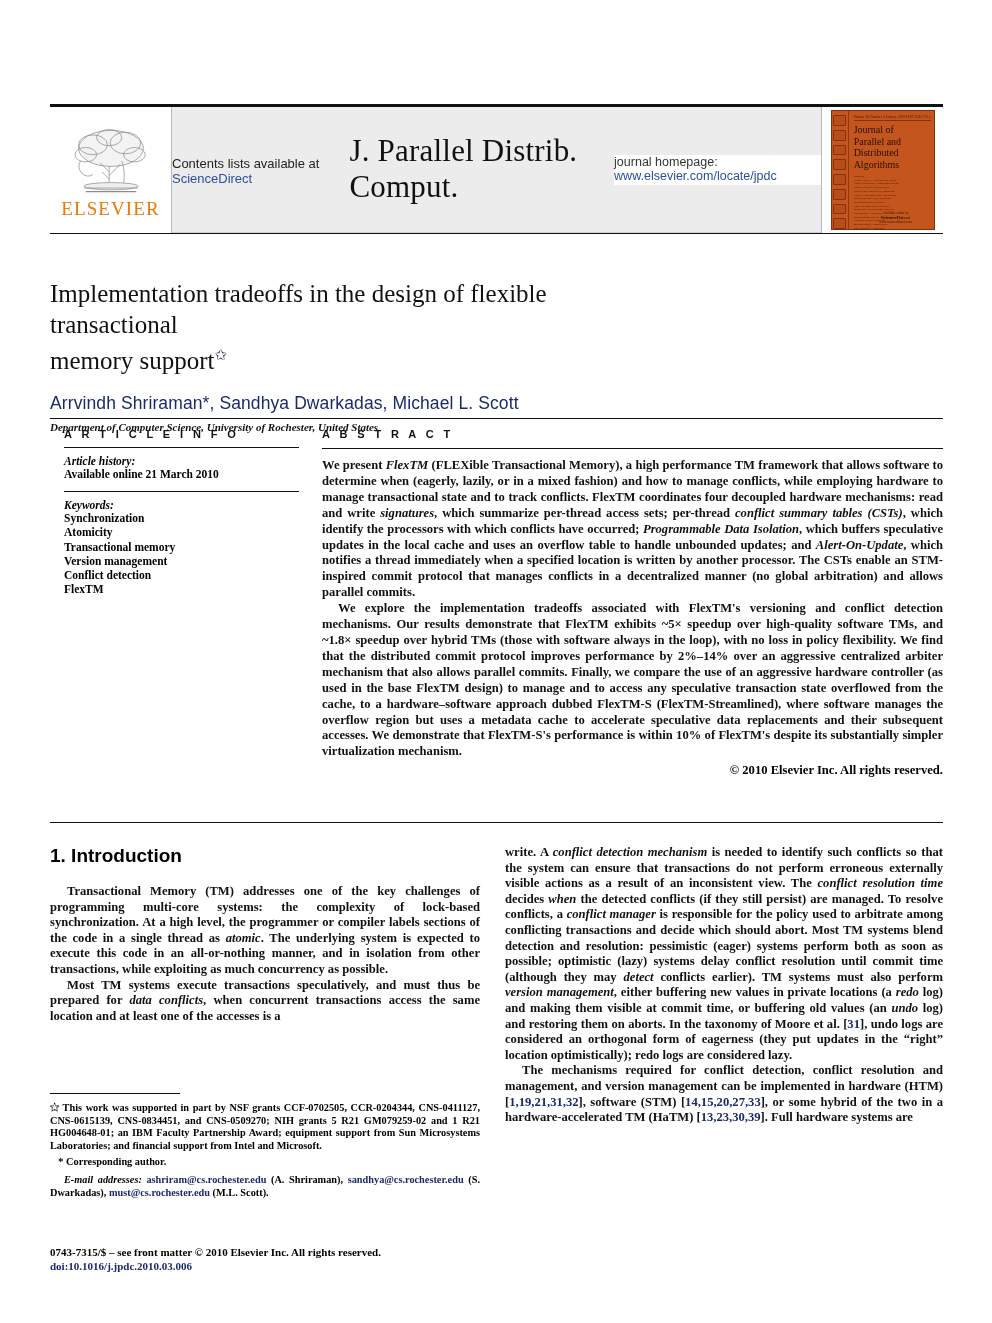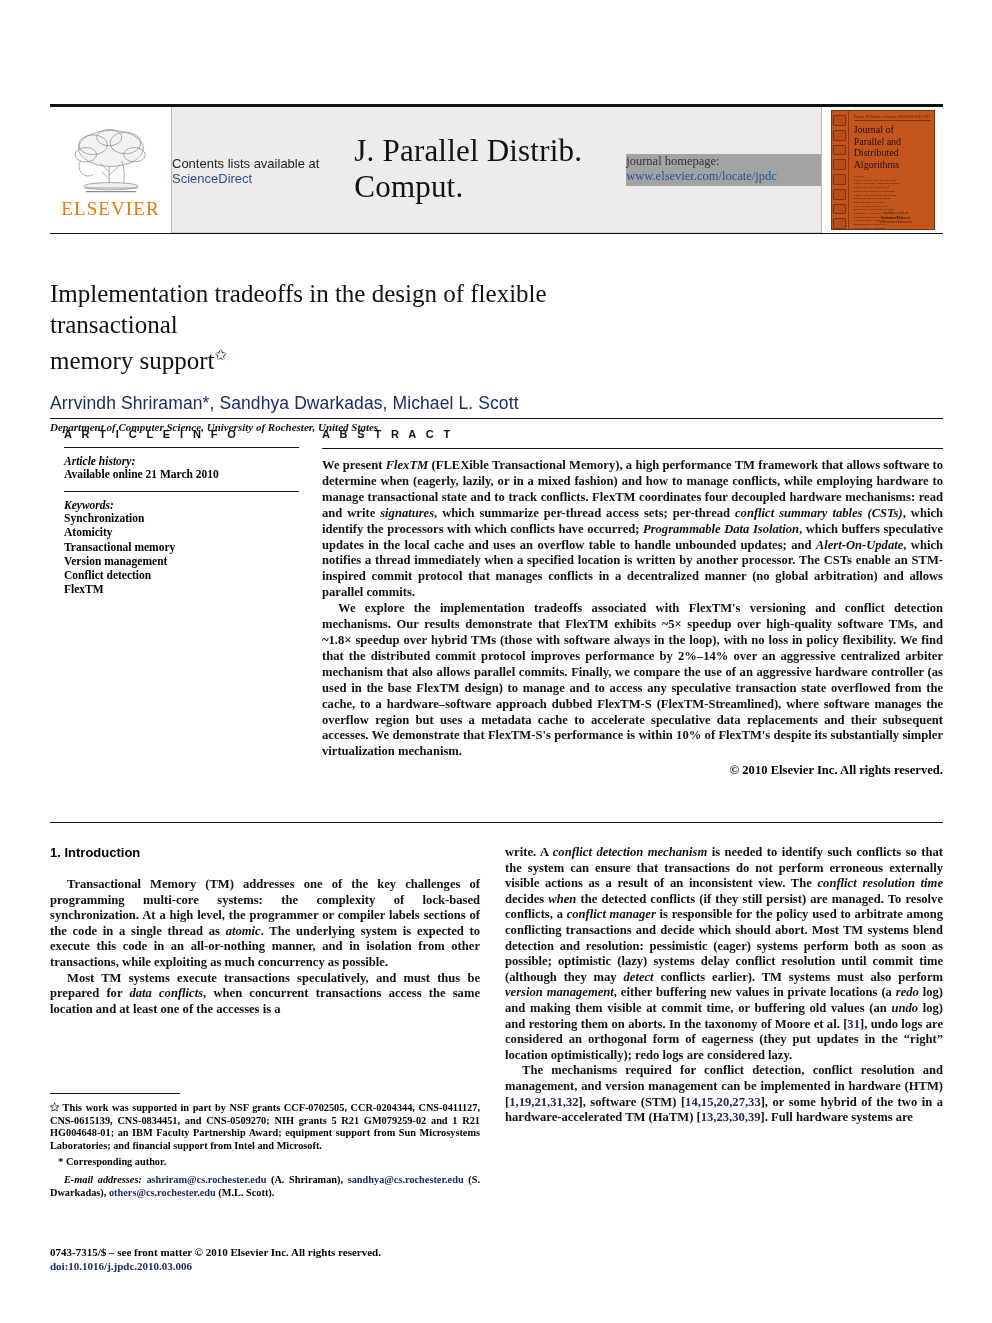--- a/index.html
+++ b/index.html
@@ -81,24 +81,24 @@
   }
   .contents-line a { color: #2B4F9B; text-decoration: none; }
   .journal-title {
     font-family: "Liberation Serif", serif;
     font-size: 31px;
     color: #111;
     margin: 14px 0 16px 0;
     letter-spacing: 0.2px;
   }
   .homepage-line {
-    font-family: Liberation Serif, serif;
+    font-family: Liberation Sans, sans-serif;
     font-size: 12.5px;
     color: #333;
-    background: #a3a3a3;
+    background: #ffffff;
     padding-bottom: 2px;
   }
   .homepage-line a { color: #2B4F9B; text-decoration: none; }
   .masthead-right {
     width: 122px;
     flex: none;
     border-left: 1px solid #b9b9b9;
     box-sizing: border-box;
     display: flex;
     align-items: center;
@@ -214,21 +214,21 @@
   .abstract-body p + p { text-indent: 16px; }
   .copyright { text-align: right; margin-top: 3px; font-weight: bold; font-size: 12.6px;}
 
   
   .body-rule { position: absolute; left: 50px; top: 822px; width: 893px; border-top: 1px solid #111;}
   .col-left  { position: absolute; left: 50px;  top: 845px; width: 430px; }
   .col-right { position: absolute; left: 505px; top: 845px; width: 438px; }
 
   .h1 {
     font-family: "Liberation Sans", sans-serif;
-    font-size: 13px;
+    font-size: 19px;
     font-weight: bold;
     margin: 0 0 17px 0;
   }
   .body-text {
     font-size: 12.6px;
     line-height: 15.6px;
     text-align: justify;
     font-weight: bold;
     color: #111;
   }
@@ -407,21 +407,21 @@
       <span>This work was supported in part by NSF grants CCF-0702505, CCR-0204344, CNS-0411127, CNS-0615139, CNS-0834451, and CNS-0509270; NIH grants 5 R21 GM079259-02 and 1 R21 HG004648-01; an IBM Faculty Partnership Award; equipment support from Sun Microsystems Laboratories; and financial support from Intel and Microsoft.</span>
     </div>
     <div class="fn fn-corr">
       <span class="mark">*</span>
       <span>Corresponding author.</span>
     </div>
     <div class="fn fn-email">
       <span style="margin-left:14px" class="lbl">E-mail addresses:</span>
       <a href="#" class="link">ashriram@cs.rochester.edu</a><span> (A. Shriraman),</span>
       <a href="#" class="link">sandhya@cs.rochester.edu</a><span> (S. Dwarkadas),</span>
-      <a href="#" class="link">others@cs.rochester.edu</a><span> (M.L. Scott).</span>
+      <a href="#" class="link">must@cs.rochester.edu</a><span> (M.L. Scott).</span>
     </div>
   </div>
 
   <div class="issn-block">
     <div>0743-7315/$ – see front matter © 2010 Elsevier Inc. All rights reserved.</div>
     <div class="doi">doi:10.1016/j.jpdc.2010.03.006</div>
   </div>
 
 </div>
 

